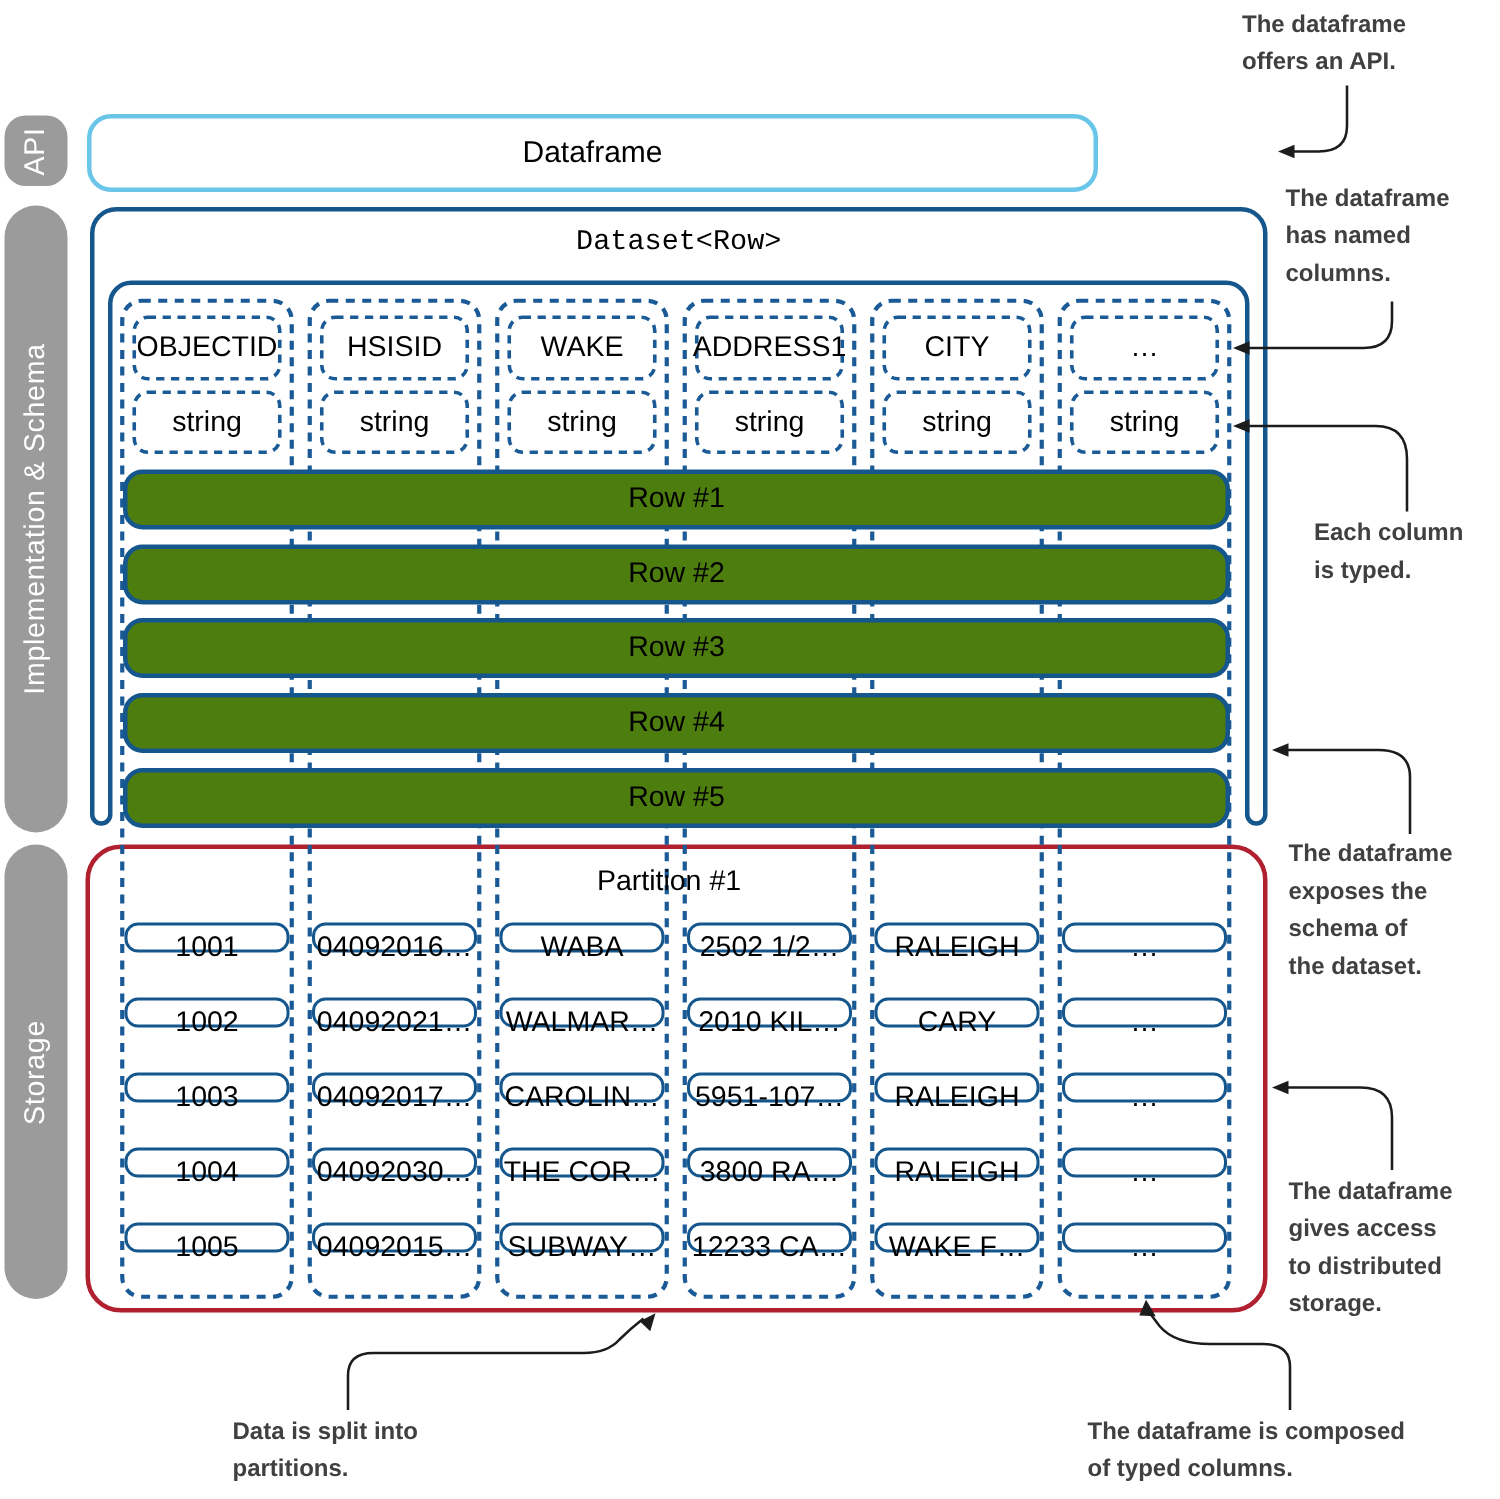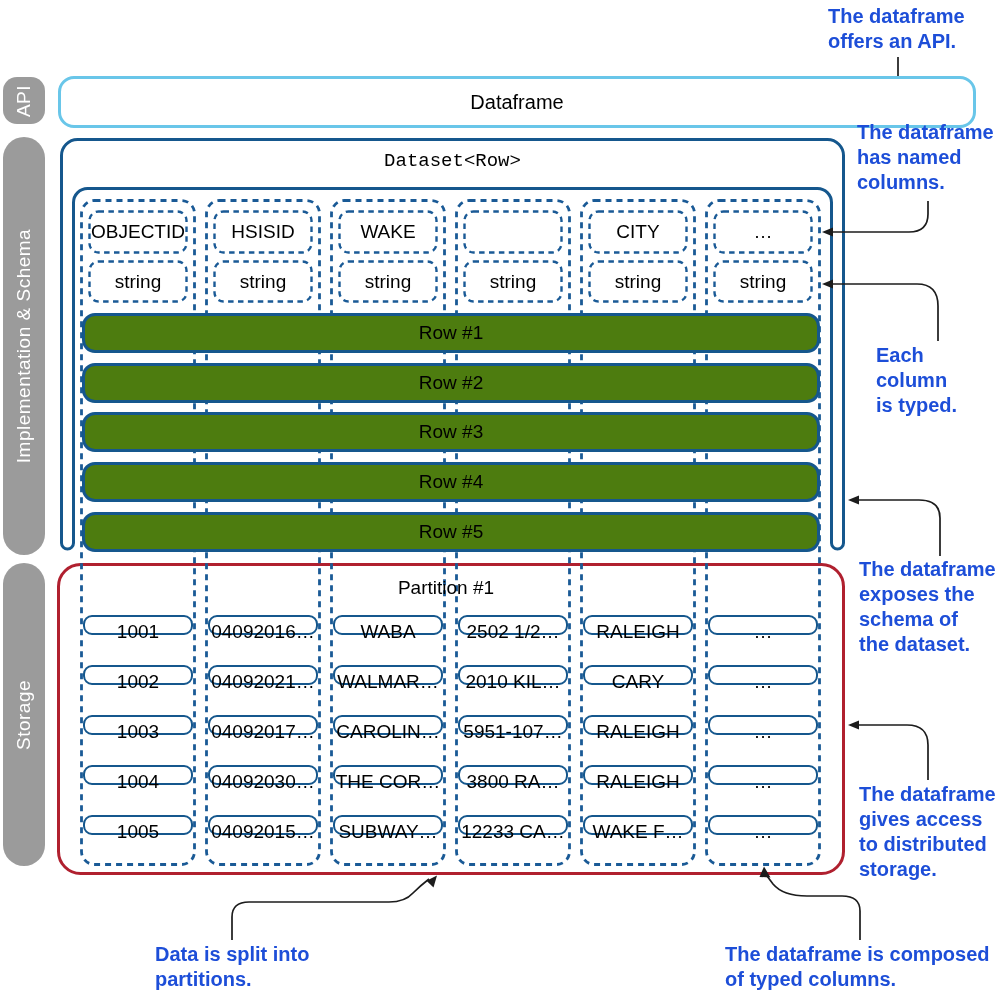--- a/index.html
+++ b/index.html
@@ -9,21 +9,21 @@
 
   
   .pill{position:absolute;left:3px;width:42px;background:#9b9b9b;z-index:2;}
   .pill span{position:absolute;top:50%;left:50%;transform:translate(-50%,-50%) rotate(-90deg);
              white-space:nowrap;color:#fff;font-size:19px;letter-spacing:.5px;}
   .pill-api{top:77px;height:47px;border-radius:14px;}
   .pill-impl{top:137px;height:418px;border-radius:21px;}
   .pill-storage{top:563px;height:303px;border-radius:21px;}
 
   
-  .df-box{position:absolute;left:58px;top:76px;width:918px;height:52px;box-sizing:border-box;
+  .df-box{position:absolute;left:58px;top:76px;width:674px;height:52px;box-sizing:border-box;
           border:3px solid #69c6e9;border-radius:16px;background:#fff;z-index:1;
           text-align:center;line-height:46px;font-size:20px;}
 
   .ds-title{position:absolute;left:60px;top:150px;width:785px;text-align:center;z-index:1;
             font-family:"Liberation Mono","DejaVu Sans Mono",monospace;font-size:19px;}
 
   
   .coltxt{position:absolute;width:114px;text-align:center;font-size:19px;z-index:1;}
   .hdr{top:211px;height:42px;line-height:42px;}
   .typ{top:261px;height:41px;line-height:41px;}
@@ -39,22 +39,22 @@
               font-size:19px;z-index:1;}
 
   
   .cell{position:absolute;width:110px;height:20px;box-sizing:border-box;z-index:1;
         border:2.5px solid #15578d;border-radius:9px;background:#fff;
         text-align:center;line-height:30px;font-size:19px;}
   .cx0{left:83px}.cx1{left:208px}.cx2{left:333px}.cx3{left:458px}.cx4{left:583px}.cx5{left:708px}
   .cy0{top:615px}.cy1{top:665px}.cy2{top:715px}.cy3{top:765px}.cy4{top:815px}
 
   
-  .ann{position:absolute;font-weight:700;font-size:20px;line-height:25px;
-       white-space:pre-line;color:#1d4ed8;z-index:1;}
+  .ann{position:absolute;font-weight:700;font-size:16px;line-height:25px;
+       white-space:pre-line;color:#404040;z-index:1;}
   .ann-offers{left:828px;top:4px;}
   .ann-named{left:857px;top:120px;}
   .ann-typed{left:876px;top:343px;}
   .ann-schema{left:859px;top:557px;}
   .ann-storage{left:859px;top:782px;}
   .ann-partitions{left:155px;top:942px;}
   .ann-composed{left:725px;top:942px;}
 </style>
 </head>
 <body>
@@ -126,20 +126,21 @@
     <span>Storage</span>
   </div>
 
   <div class="df-box">Dataframe</div>
 
   <div class="ds-title">Dataset&lt;Row&gt;</div>
 
   <div class="coltxt hdr hx1">HSISID</div>
   <div class="coltxt hdr hx0">OBJECTID</div>
   <div class="coltxt hdr hx2">WAKE</div>
+  <div class="coltxt hdr hx3">ADDRESS1</div>
   <div class="coltxt hdr hx4">CITY</div>
   <div class="coltxt hdr hx5">…</div>
 
   <div class="coltxt typ hx0">string</div>
   <div class="coltxt typ hx1">string</div>
   <div class="coltxt typ hx2">string</div>
   <div class="coltxt typ hx3">string</div>
   <div class="coltxt typ hx4">string</div>
   <div class="coltxt typ hx5">string</div>
 

